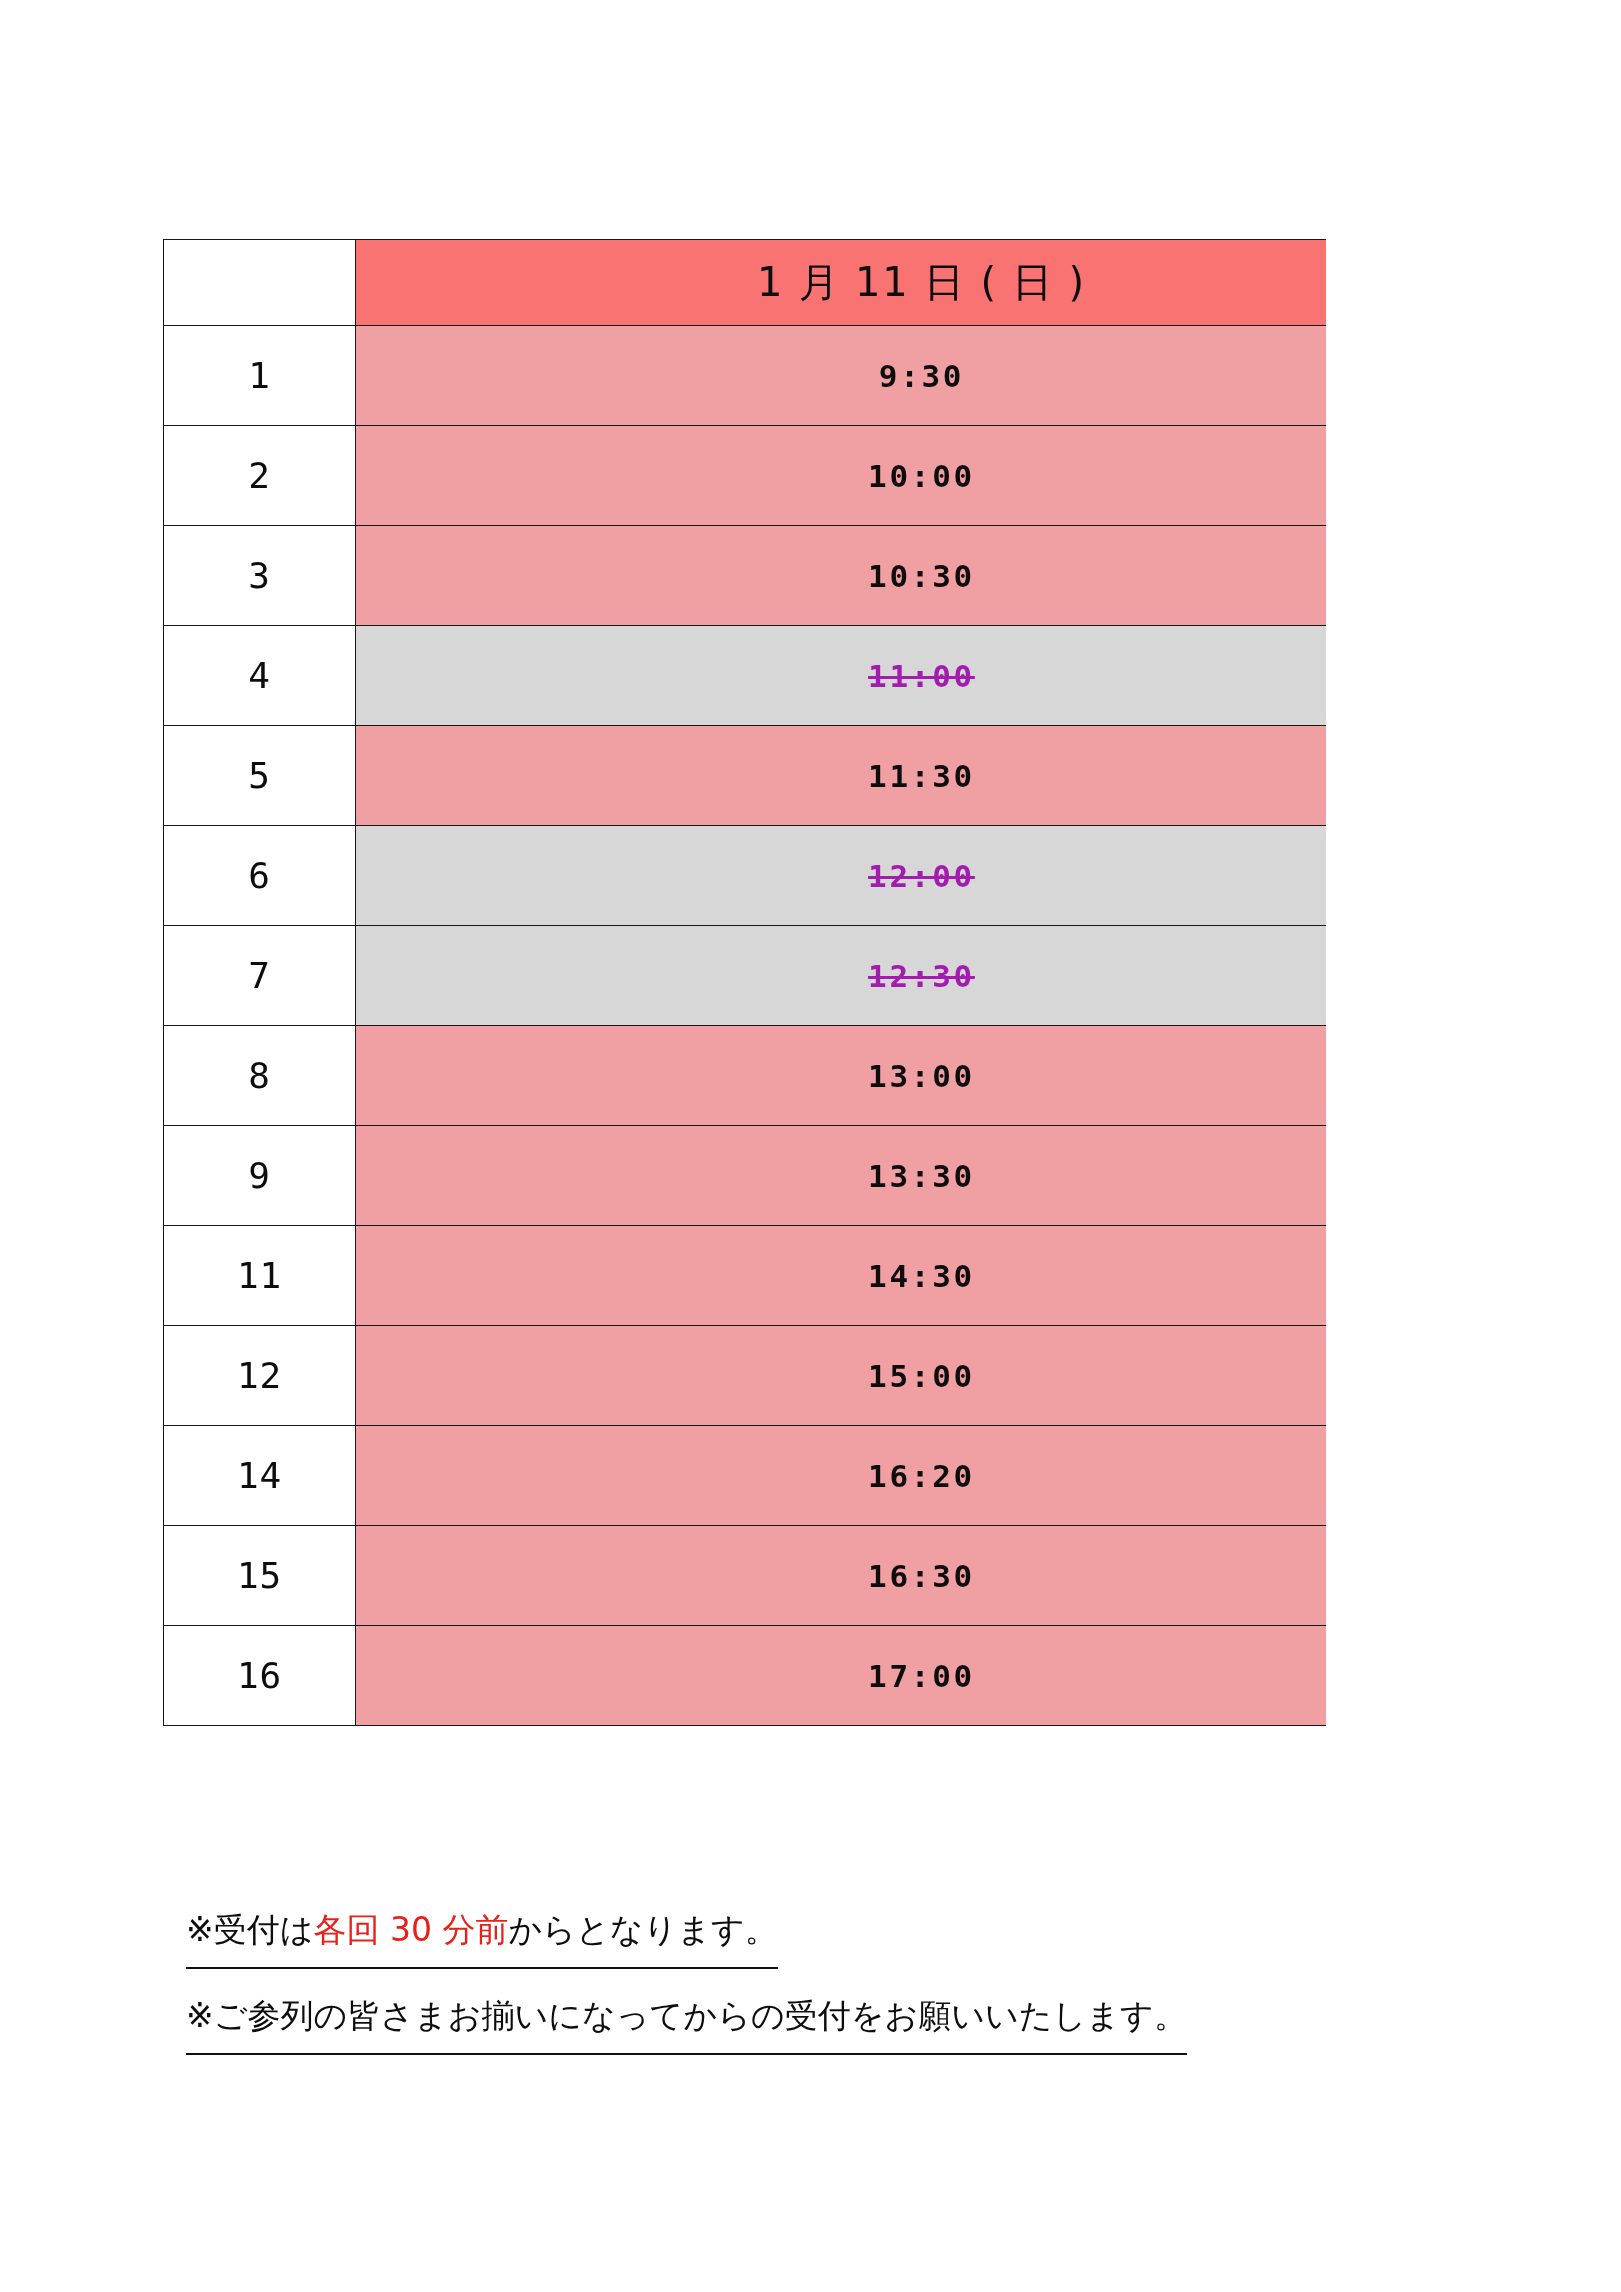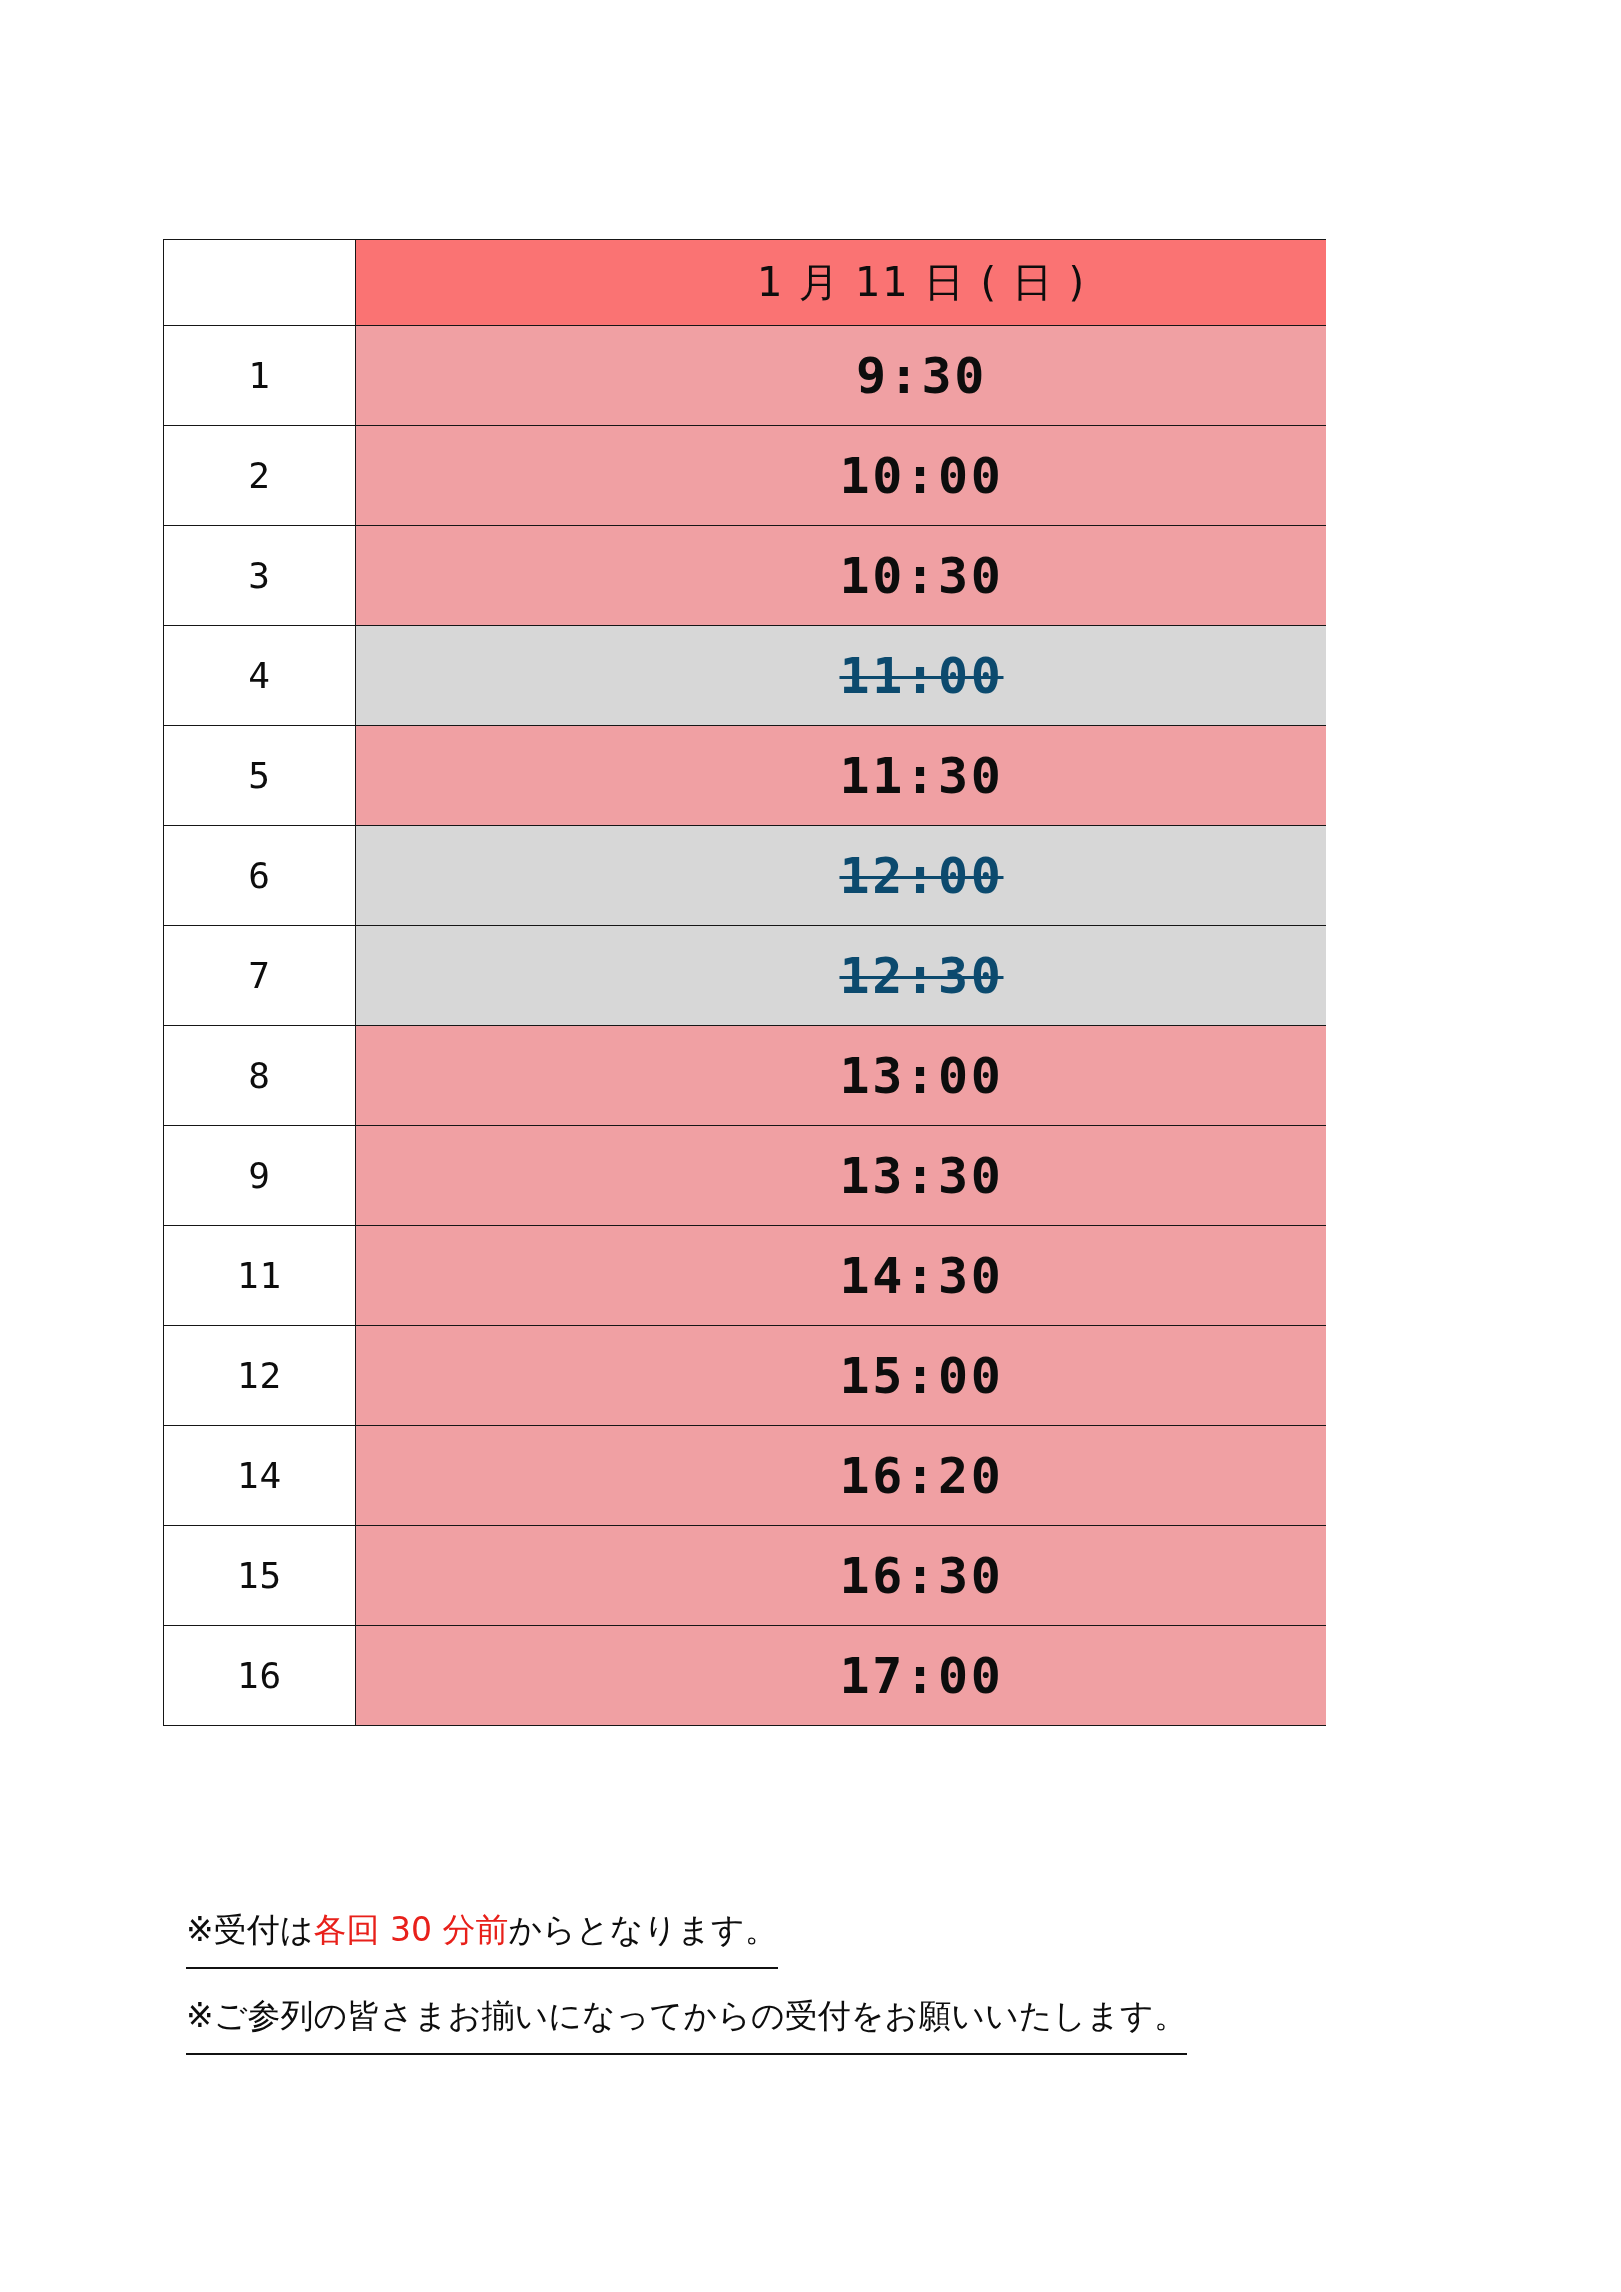--- a/index.html
+++ b/index.html
@@ -64,32 +64,32 @@
     background: #ffffff;
     height: 99px;
     font-size: 36px;
     color: #0d0d0d;
     font-family: "DejaVu Sans Mono", "Liberation Mono", monospace;
     letter-spacing: 0.9px;
   }
 
   .time-cell {
     height: 99px;
-    font-size: 50px;
+    font-size: 31px;
     color: #0d0d0d;
     font-family: "DejaVu Sans Mono", "Liberation Mono", monospace;
     letter-spacing: 2.7px;
     font-weight: 700;
   }
   .time-cell.available {
     background: #F0A0A3;
   }
   .time-cell.unavailable {
     background: #D7D7D7;
-    color: #0c4a6e;
+    color: #a21caf;
     text-decoration: line-through;
     text-decoration-thickness: 2.7px;
   }
 
   
   #footnotes {
     position: absolute;
     left: 186px;
     top: 1913px;
     width: 1272px;

